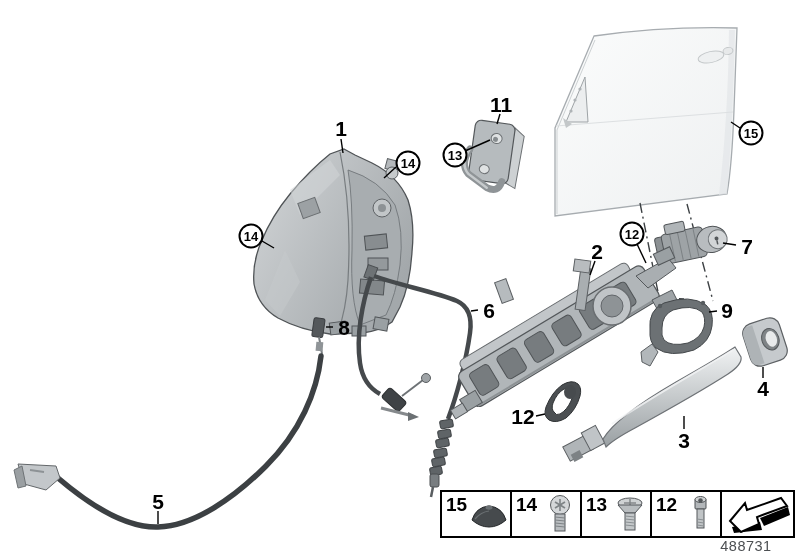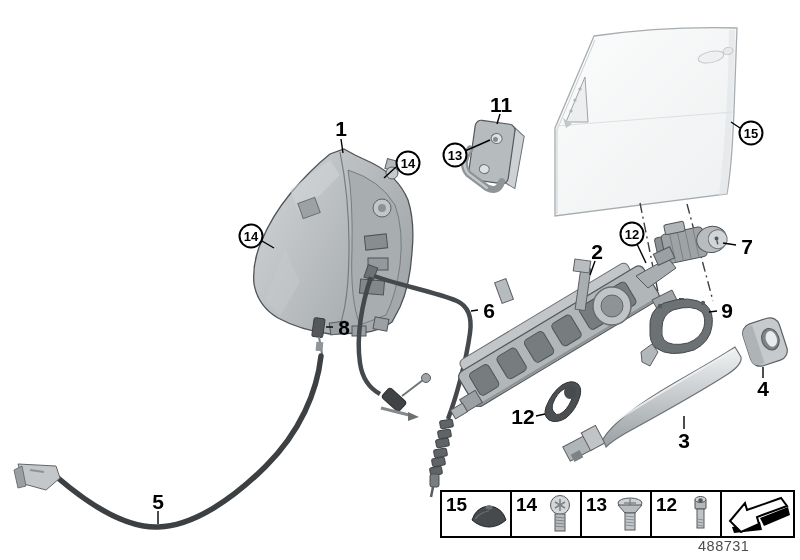--- a/index.html
+++ b/index.html
@@ -12,21 +12,21 @@
                    border:2px solid #000;border-radius:50%;background:#fff;display:flex;
                    align-items:center;justify-content:center;font-weight:bold;font-size:13px;
                    box-sizing:border-box;cursor:default;}
   .legend{position:absolute;left:440px;top:490px;display:flex;border:2px solid #000;background:#fff;}
   .legend-cell{width:68px;height:44px;border-right:2px solid #000;box-sizing:content-box;
                position:relative;display:flex;align-items:flex-start;}
   .legend-cell:last-child{border-right:none;}
   .legend-num{font-weight:bold;font-size:19px;line-height:1;padding:3px 0 0 4px;}
   .legend-icon{flex:1;display:flex;align-items:center;justify-content:center;height:100%;}
   .arrow-cell{width:71px;align-items:center;justify-content:center;}
-  .part-number{position:absolute;left:698px;top:538px;width:96px;text-align:left;
+  .part-number{position:absolute;left:698px;top:538px;width:96px;text-align:center;
                font-size:14.5px;color:#4c4f52;letter-spacing:0.5px;}
 </style>
 </head>
 <body>
 
 <div class="canvas">
 
   <svg class="art" width="800" height="560" viewBox="0 0 800 560">
     <defs>
       <linearGradient id="doorGrad" x1="0" y1="0" x2="1" y2="1">

